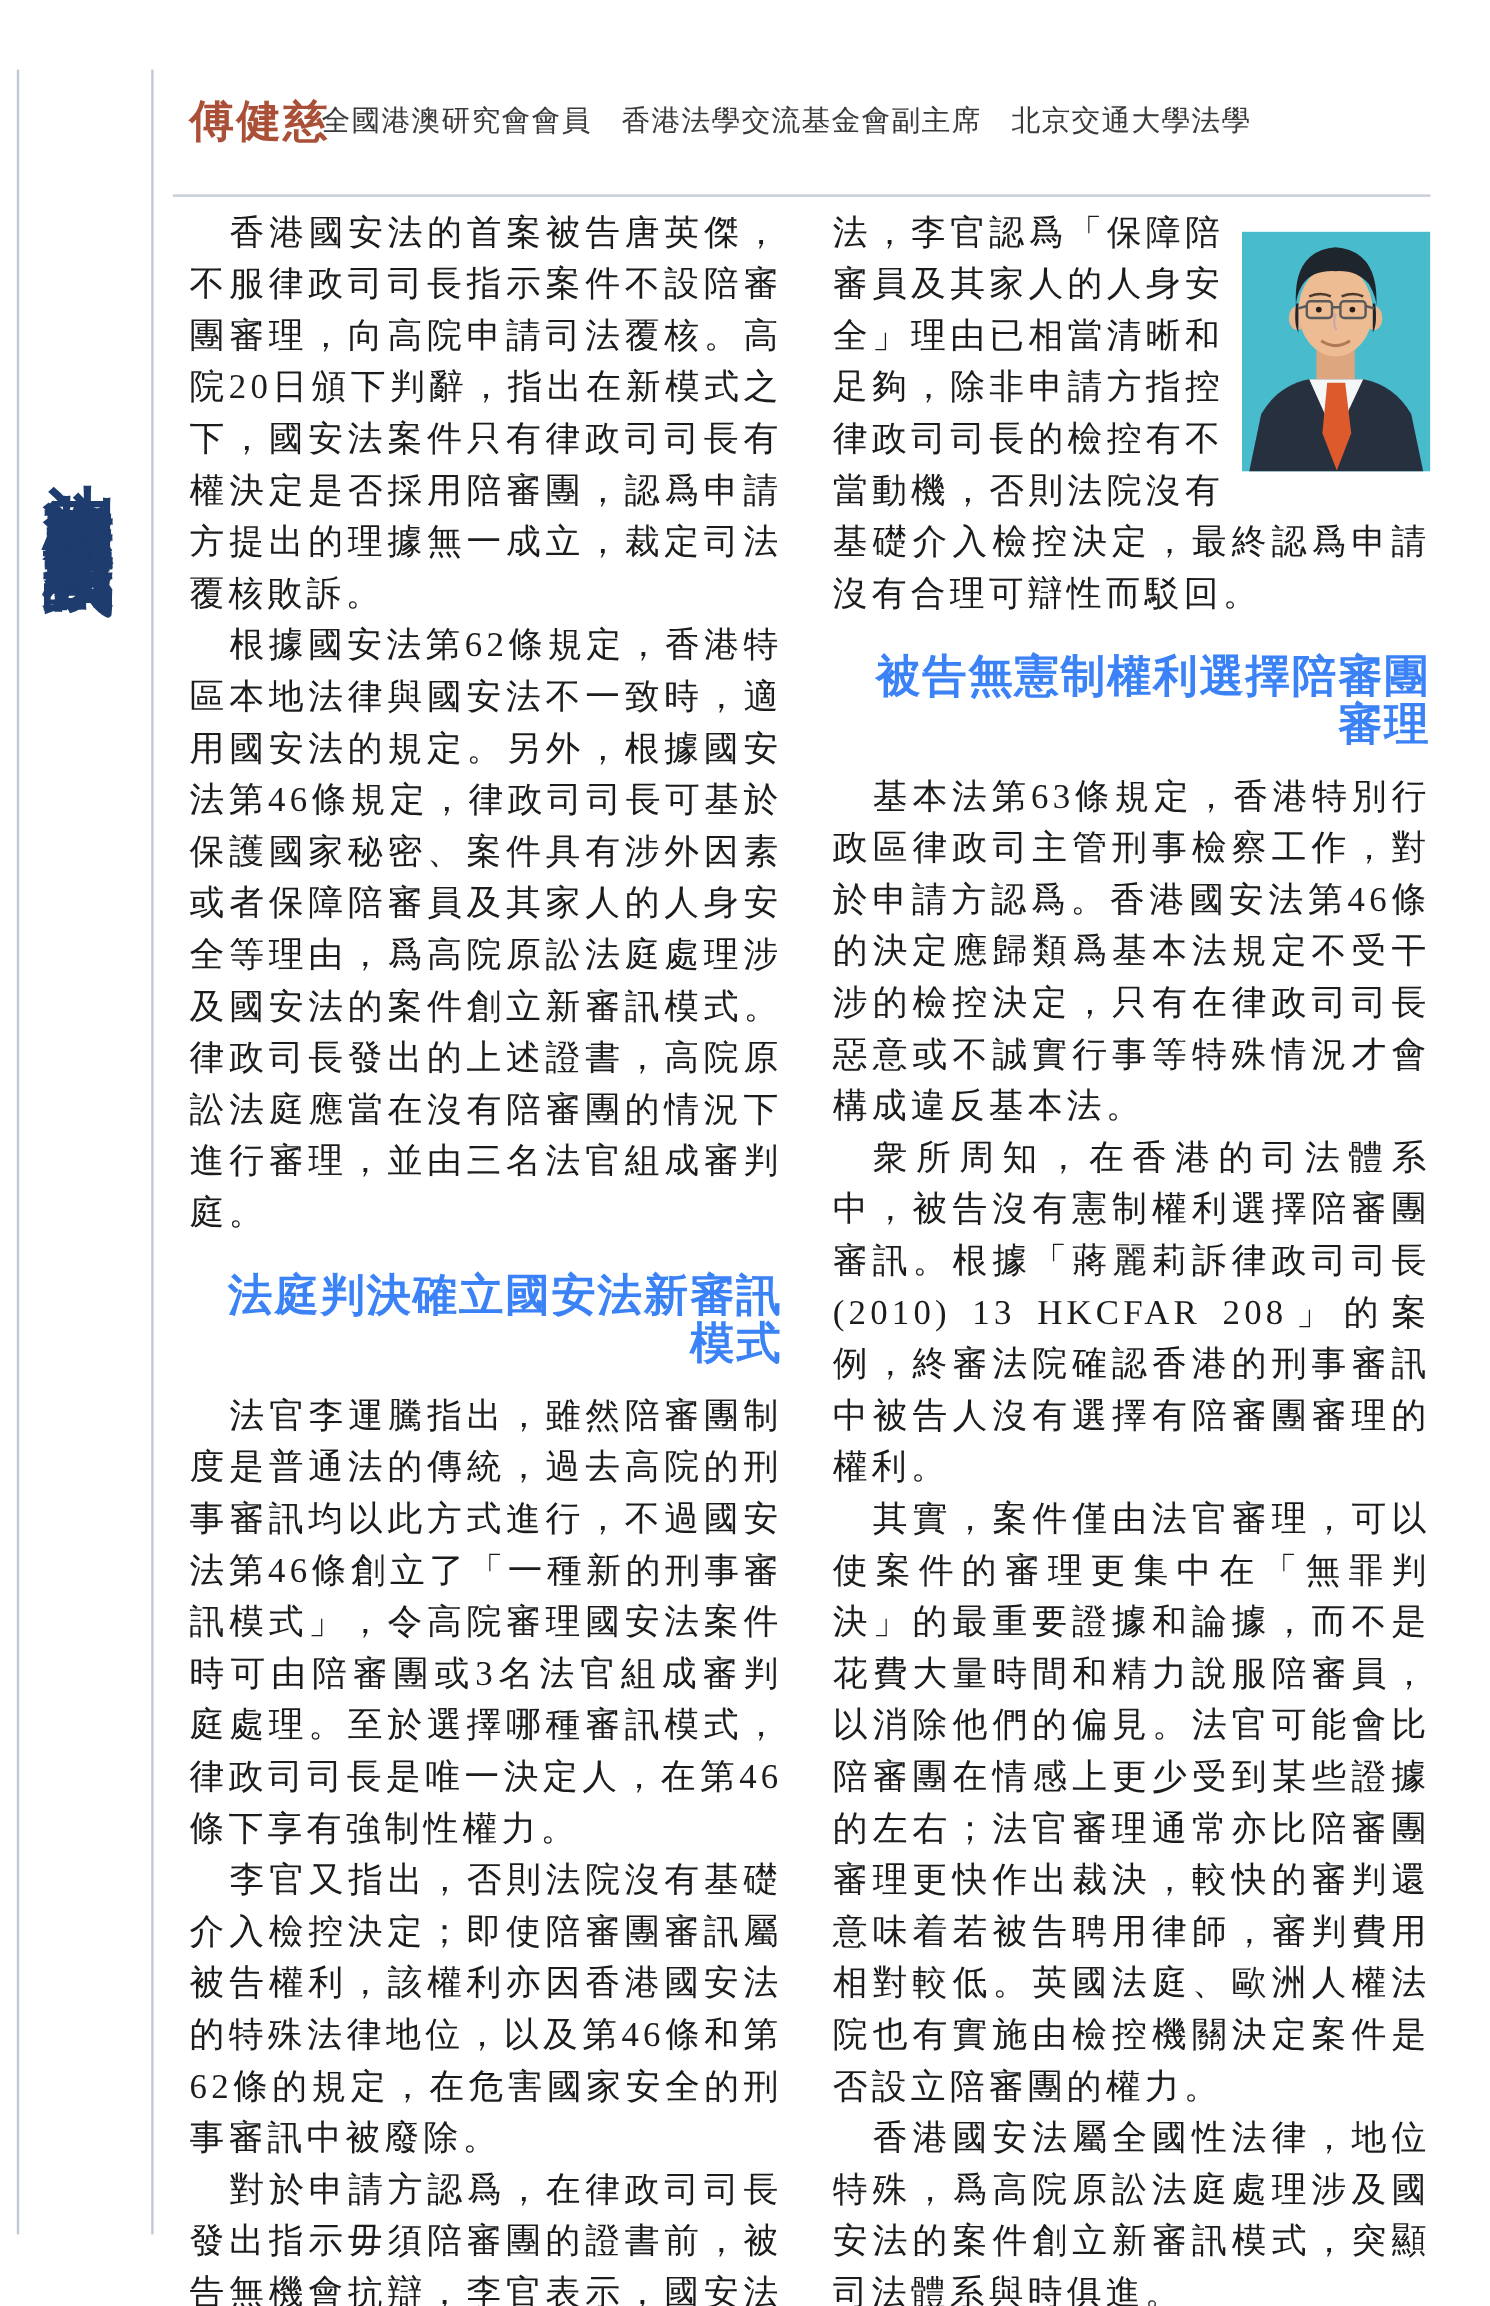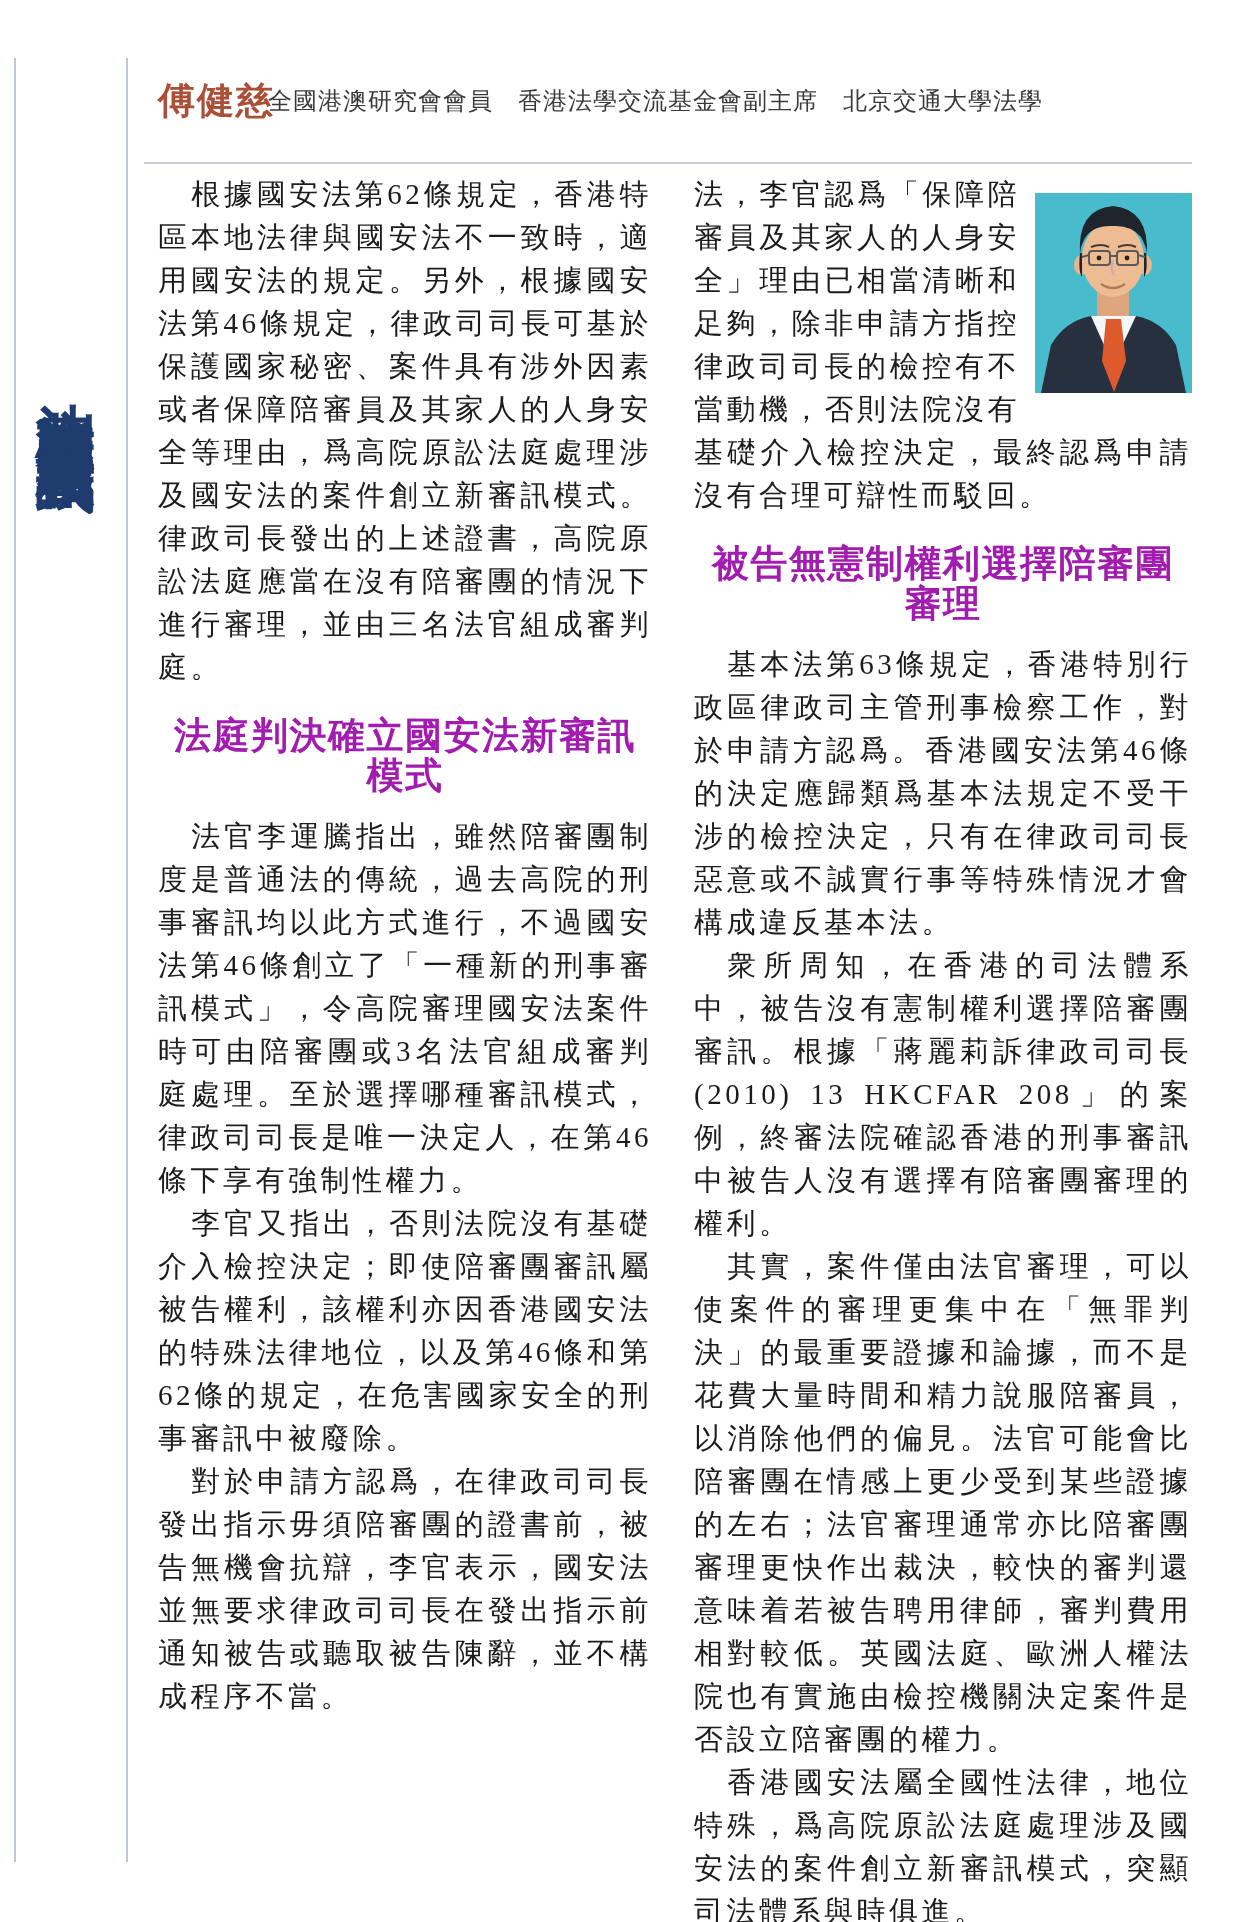--- a/index.html
+++ b/index.html
@@ -26,22 +26,22 @@
   .byline-rule{position:absolute;left:144px;top:162px;width:1048px;height:2px;background:#c8cdd8;}
 
   
   .col{position:absolute;top:173px;font-size:29px;line-height:43px;
        text-align:justify;text-justify:inter-character;letter-spacing:3.5px;color:#1c1c1c;}
   .col1{left:158px;width:494px;}
   .col2{left:694px;width:498px;}
   .col p{margin:0;text-indent:1.15em;}
   .col p.no-indent{text-indent:0;}
   .col h2{font-family:"Liberation Sans","DejaVu Sans",sans-serif;
-      font-size:37px;font-weight:bold;color:#a21caf;letter-spacing:1.5px;
-      margin:27px 0 19px 0;line-height:40px;text-align:center;text-indent:0;}
+      font-size:37px;font-weight:bold;color:#3b82f6;letter-spacing:1.5px;
+      margin:27px 0 19px 0;line-height:40px;text-align:right;text-indent:0;}
 
   
   .photo{float:right;width:157px;height:200px;margin:20px 0 14px 15px;padding:0;
       display:block;}
   .photo svg{display:block;width:157px;height:200px;}
 </style>
 </head>
 <body>
 
 <div class="page">
@@ -53,20 +53,21 @@
 
   <div class="byline">
     <span class="author">傅健慈</span>
     <div class="creds">
       <div>全國港澳研究會會員　香港法學交流基金會副主席　北京交通大學法學</div>
     </div>
   </div>
   <div class="byline-rule"></div>
 
   <div class="col col1">
+    <p>香港國安法的首案被告唐英傑，不服律政司司長指示案件不設陪審團審理，向高院申請司法覆核。高院20日頒下判辭，指出在新模式之下，國安法案件只有律政司司長有權決定是否採用陪審團，認爲申請方提出的理據無一成立，裁定司法覆核敗訴。</p>
     <p>根據國安法第62條規定，香港特區本地法律與國安法不一致時，適用國安法的規定。另外，根據國安法第46條規定，律政司司長可基於保護國家秘密、案件具有涉外因素或者保障陪審員及其家人的人身安全等理由，爲高院原訟法庭處理涉及國安法的案件創立新審訊模式。律政司長發出的上述證書，高院原訟法庭應當在沒有陪審團的情況下進行審理，並由三名法官組成審判庭。</p>
     <h2>法庭判決確立國安法新審訊模式</h2>
     <p>法官李運騰指出，雖然陪審團制度是普通法的傳統，過去高院的刑事審訊均以此方式進行，不過國安法第46條創立了「一種新的刑事審訊模式」，令高院審理國安法案件時可由陪審團或3名法官組成審判庭處理。至於選擇哪種審訊模式，律政司司長是唯一決定人，在第46條下享有強制性權力。</p>
     <p>李官又指出，否則法院沒有基礎介入檢控決定；即使陪審團審訊屬被告權利，該權利亦因香港國安法的特殊法律地位，以及第46條和第62條的規定，在危害國家安全的刑事審訊中被廢除。</p>
     <p>對於申請方認爲，在律政司司長發出指示毋須陪審團的證書前，被告無機會抗辯，李官表示，國安法並無要求律政司司長在發出指示前通知被告或聽取被告陳辭，並不構成程序不當。</p>
 
   </div>
 
   <div class="col col2">
     <figure class="photo">

